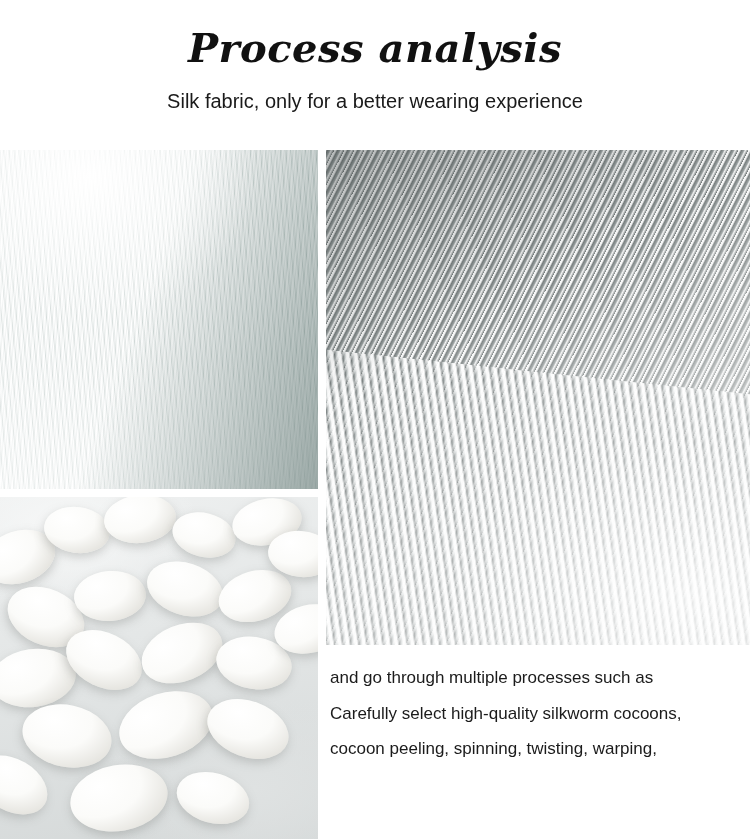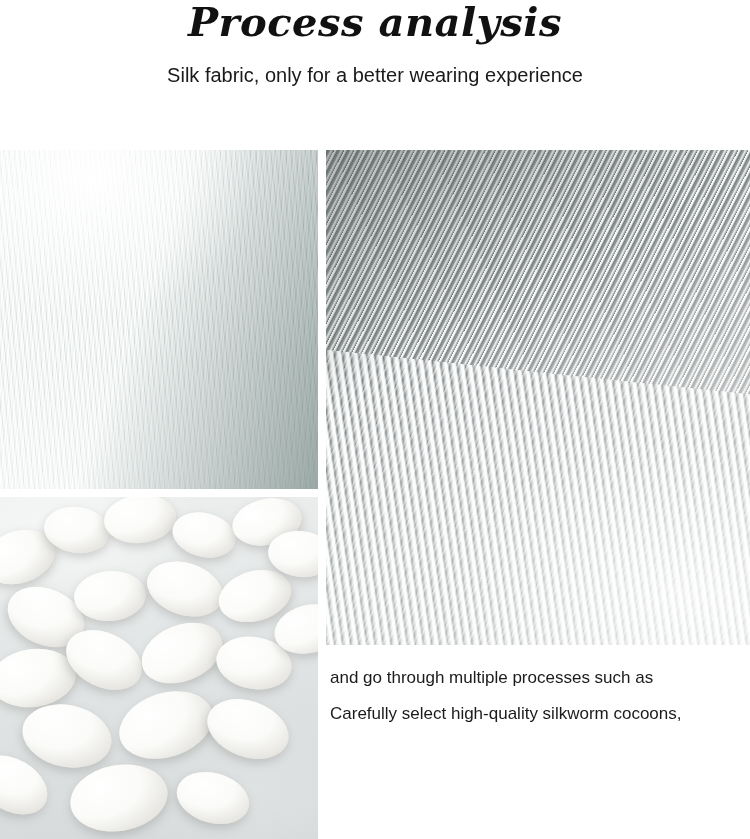--- a/index.html
+++ b/index.html
@@ -23,20 +23,21 @@
   }
 
   .title {
     text-align: center;
     font-family: "DejaVu Serif", serif;
     font-style: italic;
     font-weight: bold;
     font-size: 40px;
     color: #111111;
     letter-spacing: 0.5px;
+    padding-top: 26px;
     line-height: 1.1;
   }
 
   .subtitle {
     text-align: center;
     font-family: "Liberation Sans", sans-serif;
     font-size: 20px;
     color: #1a1a1a;
     margin-top: 20px;
   }
@@ -216,16 +217,17 @@
 
     <div class="cell-loom">
       <div class="warp"></div>
       <div class="warp-b"></div>
       <div class="sheen"></div>
     </div>
 
     <div class="caption">
       <p>and go through multiple processes such as</p>
       <p>Carefully select high-quality silkworm cocoons,</p>
+      <p>cocoon peeling, spinning, twisting, warping,</p>
     </div>
 
   </div>
 </div>
 
 </body></html>

